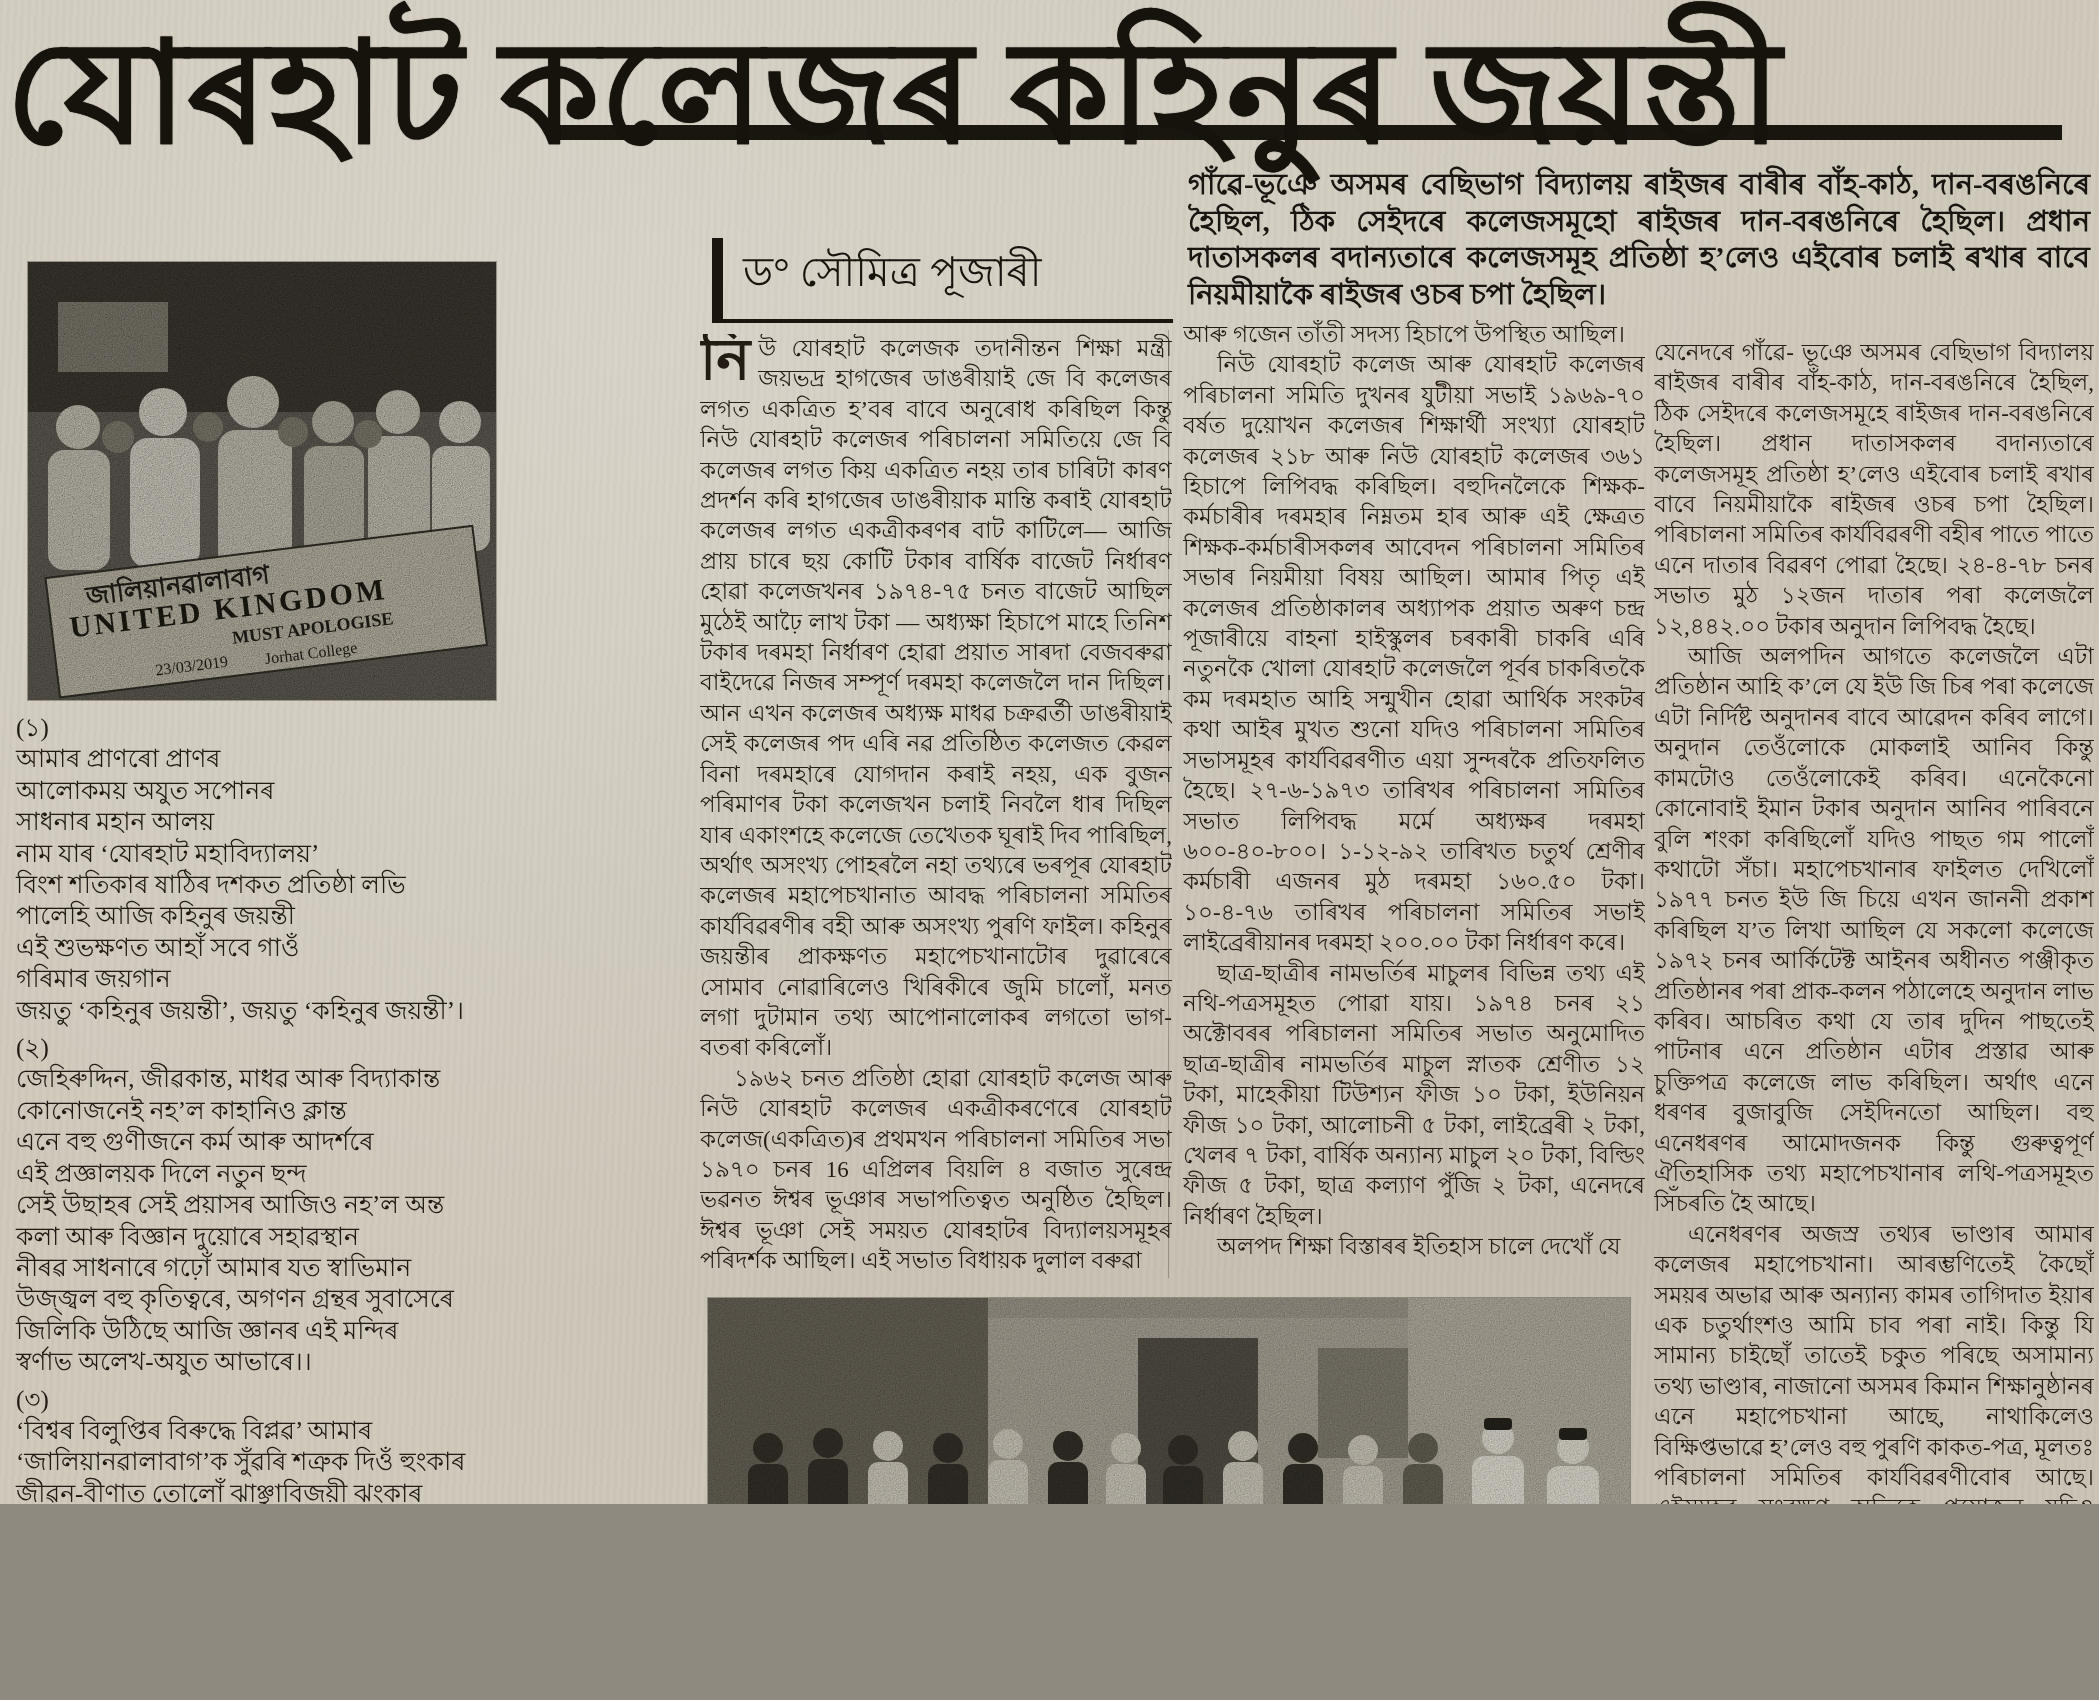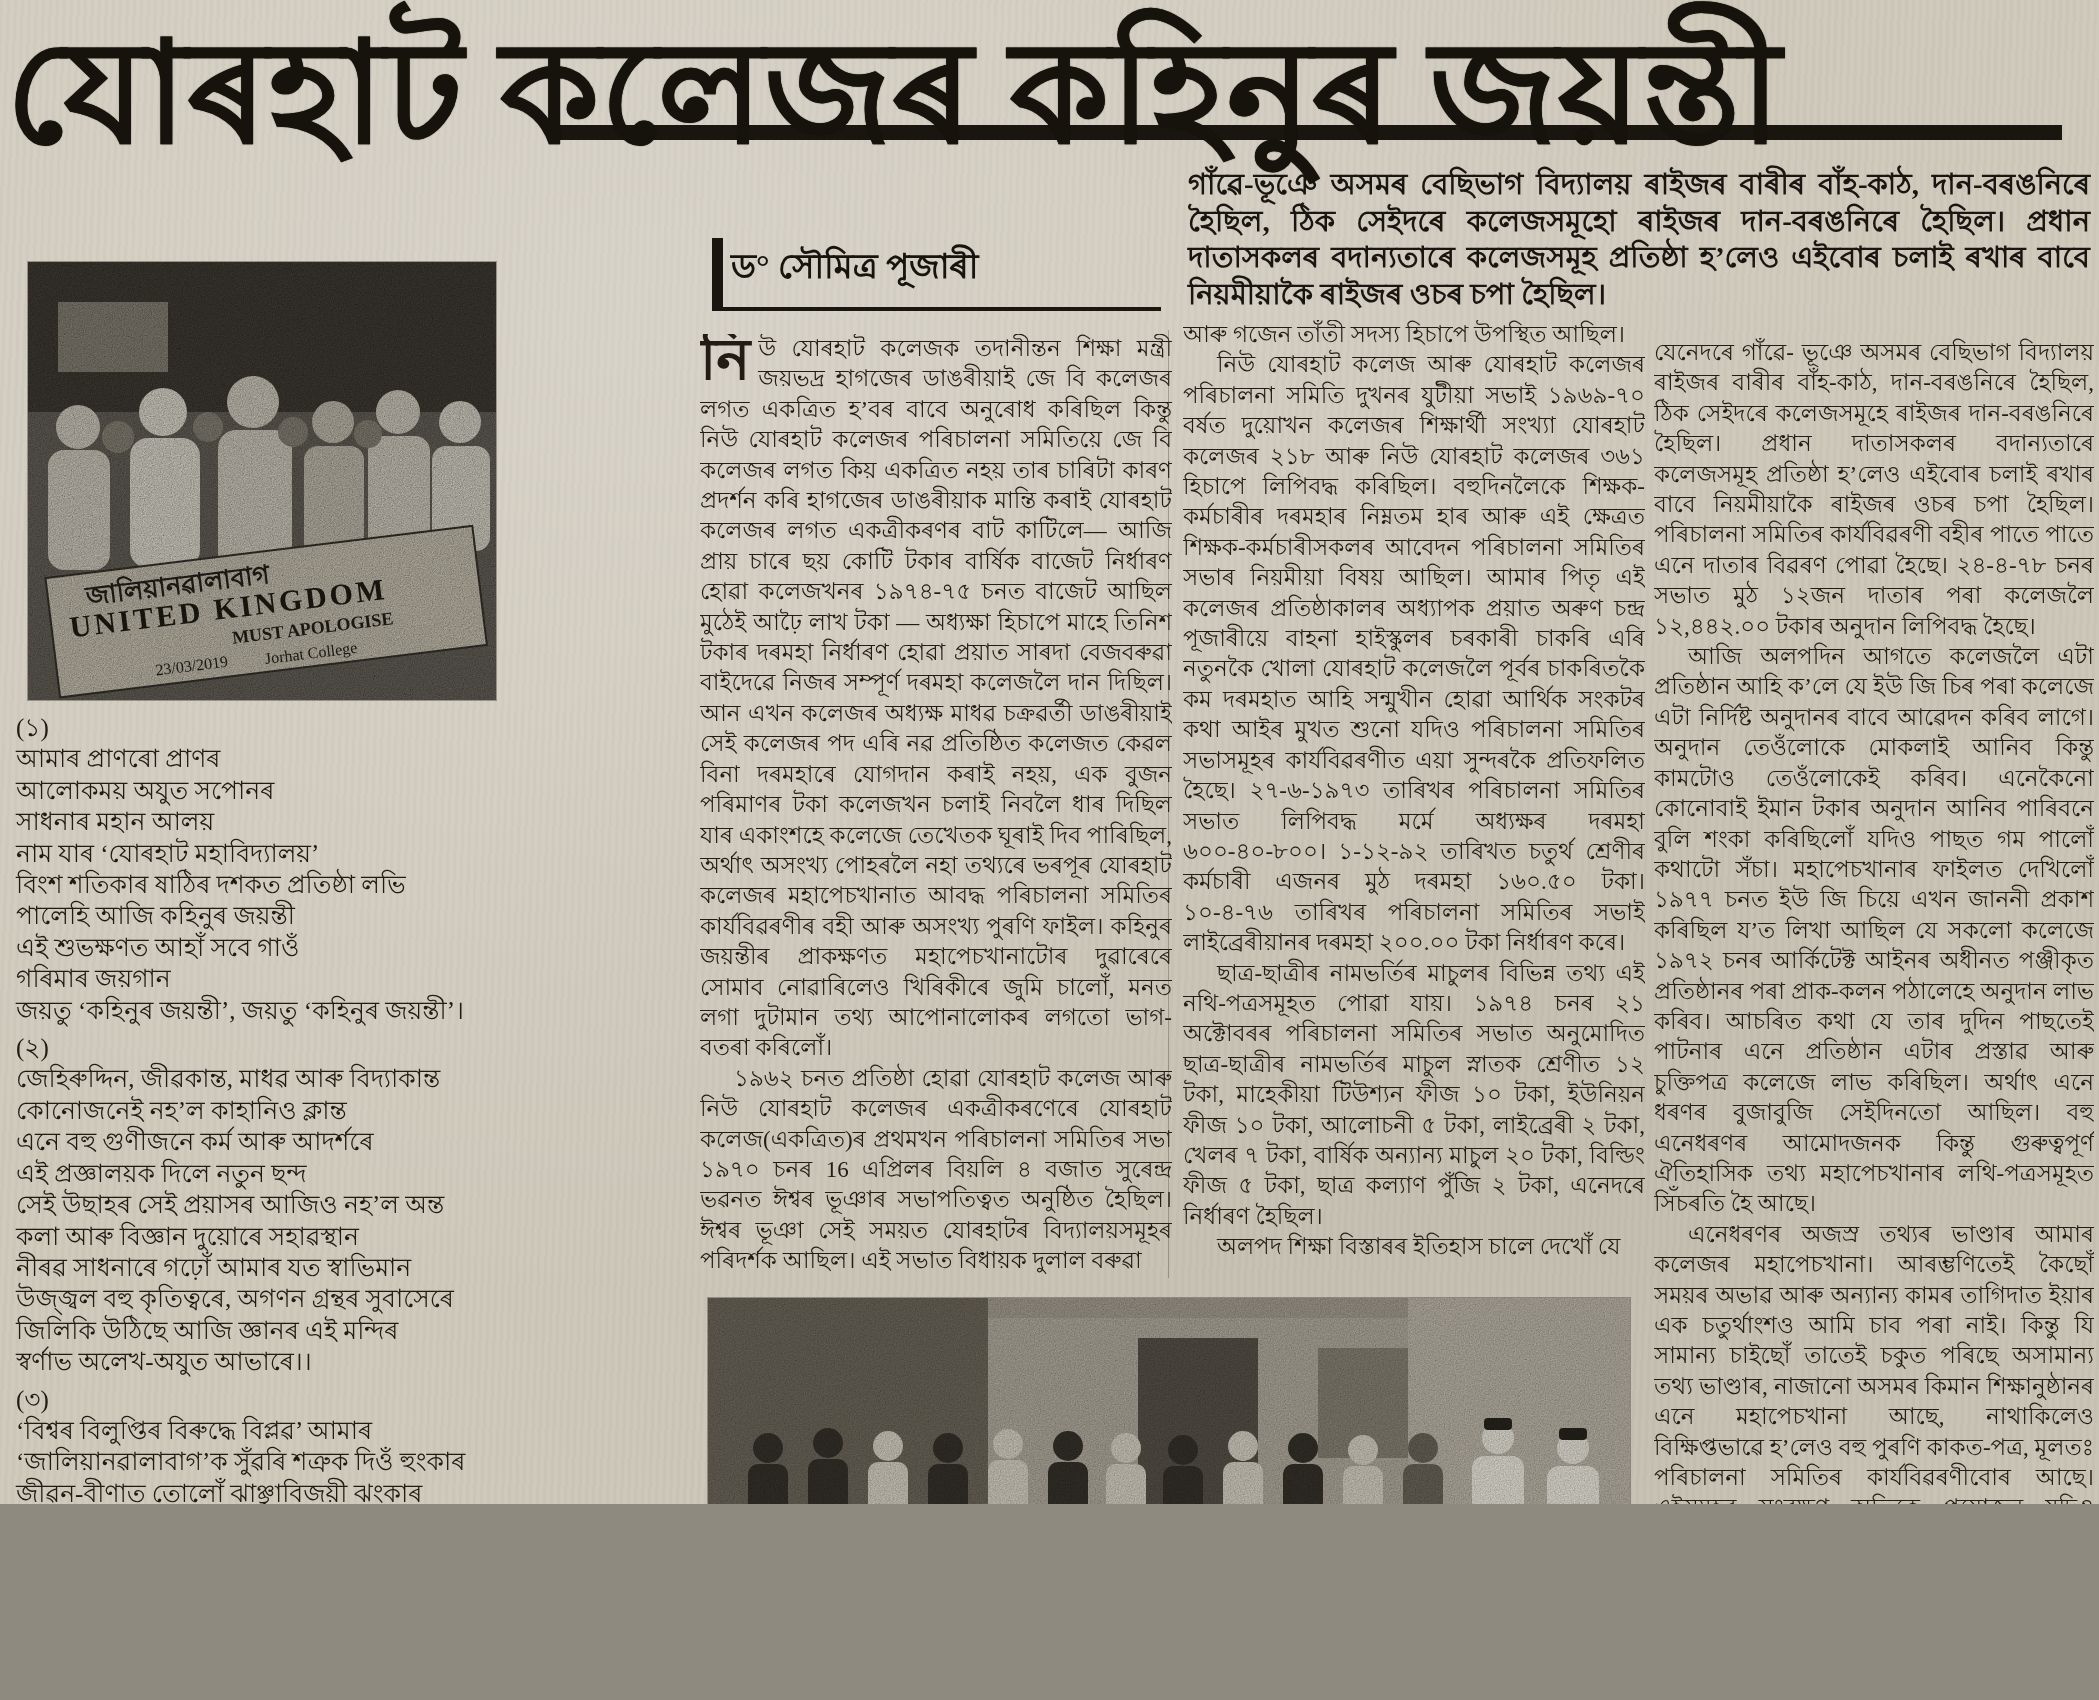--- a/index.html
+++ b/index.html
@@ -21,21 +21,21 @@
     font-size:142px;font-weight:700;letter-spacing:1px;white-space:nowrap;
     color:#16120c;text-shadow:0 0 1px #16120c;}
   
   #song-title{left:16px;top:196px;width:500px;font-size:49px;font-weight:700;color:#17130d;}
   .photo{box-shadow:0 0 0 1px rgba(40,35,25,.35);}
   #poem{left:16px;top:712px;width:492px;font-size:25px;line-height:31.4px;color:#201a13;}
   .stanza{white-space:pre-line;margin:0 0 6px 0;}
   #poem-credit{left:0px;top:1648px;width:516px;text-align:right;font-weight:700;font-size:33px;}
   
   #byline-box{left:712px;top:238px;width:430px;border-left:11px solid #1a150e;border-bottom:4px solid #1a150e;
-    padding:2px 0 10px 8px;font-size:34px;font-weight:700;color:#17130d;}
+    padding:2px 0 10px 20px;font-size:41px;font-weight:400;color:#17130d;}
   
   .bodycol{font-size:23px;line-height:30.4px;text-align:justify;color:#221c15;overflow:hidden;}
   .bodycol p{margin:0;text-indent:34px;}
   .bodycol p.nofirst{text-indent:0;}
   #col2{left:700px;top:334px;width:472px;height:952px;}
   #col3{left:1183px;top:320px;width:462px;height:962px;}
   #col4{left:1654px;top:338px;width:440px;height:1238px;}
   #intro-bold{left:1188px;top:166px;width:902px;height:150px;
     font-size:29px;line-height:36.5px;font-weight:700;text-align:justify;color:#191510;}
   .dropcap{float:left;font-size:57px;line-height:48px;padding:2px 8px 0 0;font-weight:700;}

